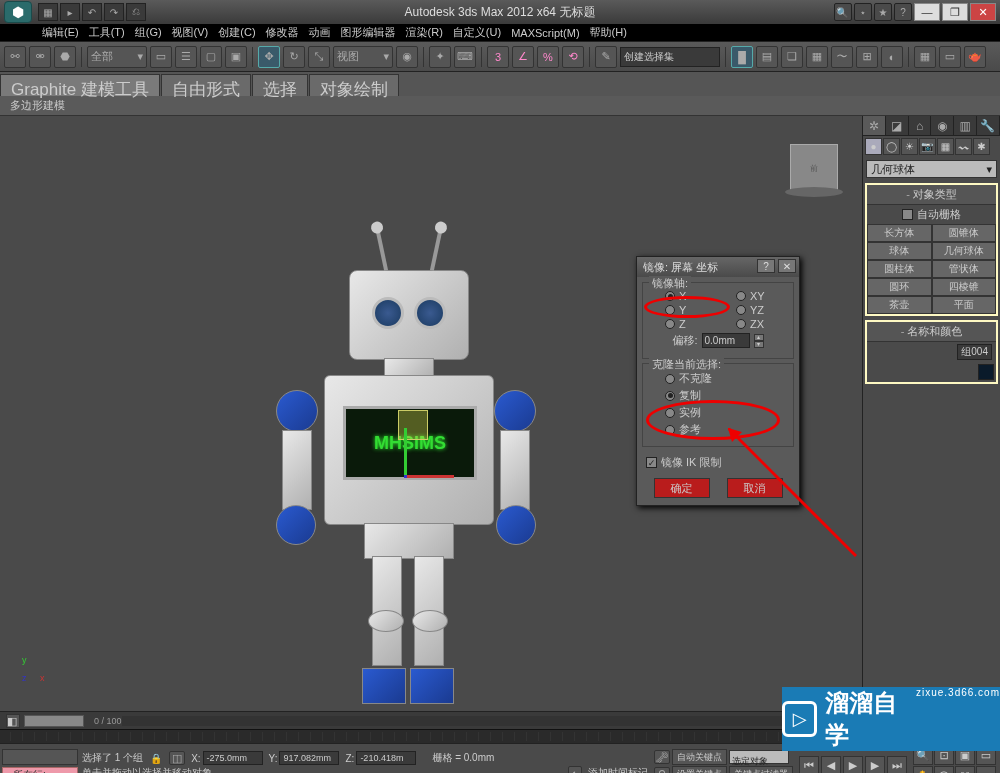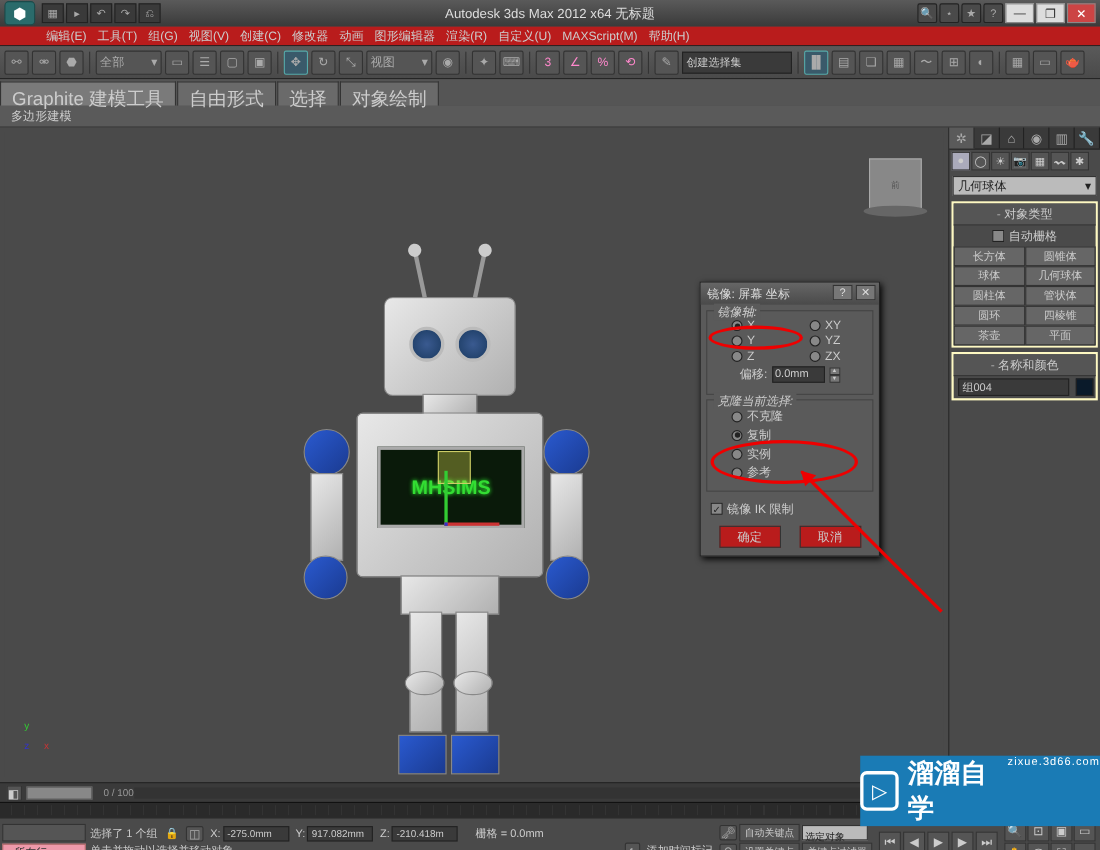--- a/index.html
+++ b/index.html
@@ -11,21 +11,21 @@
 .title-tools { display:flex; gap:2px; margin-left:6px;}
 .title-tools span{width:20px;height:18px;background:#3a3a3a;border:1px solid #222;display:flex;align-items:center;justify-content:center;color:#aaa;font-size:10px;}
 .title-text { position:absolute; left:50%; transform:translateX(-50%); color:#ddd; font-size:12px;}
 .title-right { position:absolute; right:4px; display:flex; gap:2px; align-items:center;}
 .search-box { width:200px; height:18px; background:#fff; border:1px solid #999; color:#888; font-size:11px; padding:0 4px; font-style:italic;}
 .title-right .tbtn{width:18px;height:18px;background:#4a4a4a;border:1px solid #222;display:flex;align-items:center;justify-content:center;font-size:10px;}
 .win-btn{width:26px;height:18px;background:#ddd;color:#333;display:flex;align-items:center;justify-content:center;border:1px solid #888;}
 .win-close{background:#c44;color:#fff;}
 
 
-.menubar { height:18px; background:#b91c1c; display:flex; align-items:center; padding-left:40px; gap:6px; border-bottom:1px solid #222;}
+.menubar { height:18px; background:#000000; display:flex; align-items:center; padding-left:40px; gap:6px; border-bottom:1px solid #222;}
 .menubar span{color:#ccc; font-size:11px; padding:0 2px;}
 
 
 .toolbar { height:30px; background:linear-gradient(#5a5a5a,#4a4a4a); display:flex; align-items:center; padding:0 4px; gap:3px; border-bottom:1px solid #222;}
 .tbtn{width:22px;height:22px;background:#555;border:1px solid #333;display:flex;align-items:center;justify-content:center;color:#aaa;font-size:11px;border-radius:2px;}
 .tbtn.active{background:#3a5a6a;border-color:#5aa;}
 .tbtn-drop{width:60px;display:flex;justify-content:space-between;padding:0 3px;}
 .sep{width:1px;height:20px;background:#333;margin:0 2px;}
 .tbtn.pink{color:#f8c;}
 .selset-drop{width:100px;height:20px;background:#3a3a3a;border:1px solid #222;color:#ccc;font-size:10px;padding:0 3px;display:flex;align-items:center;}
@@ -83,21 +83,21 @@
 .mini-axes .x{color:#c33;left:18px;}
 .mini-axes .z{color:#33c;}
 
 
 .dialog{position:absolute;left:636px;top:256px;width:164px;background:#5a5a5a;border:1px solid #222;box-shadow:2px 2px 6px #000;z-index:40;font-size:11px;}
 .dlg-title{height:20px;background:linear-gradient(#666,#4a4a4a);display:flex;align-items:center;padding:0 6px;color:#ddd;position:relative;}
 .dlg-close,.dlg-help{position:absolute;right:3px;top:2px;width:18px;height:14px;background:#777;border:1px solid #333;display:flex;align-items:center;justify-content:center;font-size:10px;}
 .dlg-help{right:24px;}
 .dlg-body{padding:5px;}
 .fieldset{border:1px solid #444;padding:6px 4px 8px;margin-bottom:4px;position:relative;}
-.fs-label{position:absolute;top:-7px;left:6px;background:#5a5a5a;padding:0 3px;color:#ccc;font-style:italic;}
+.fs-label{position:absolute;top:-7px;left:6px;background:#5a5a5a;padding:0 3px;color:#ccc;}
 .radio-row{display:flex;align-items:center;gap:4px;padding:1px 18px;color:#ccc;}
 .radio-row .rad{width:10px;height:10px;border:1px solid #222;border-radius:50%;background:#888;display:inline-flex;align-items:center;justify-content:center;}
 .radio-row .rad.on::after{content:"";width:5px;height:5px;background:#222;border-radius:50%;}
 .axis-grid{display:flex;}
 .axis-col{flex:1;}
 .offset-row{display:flex;align-items:center;gap:4px;padding:2px 4px;justify-content:center;}
 .spinner{width:48px;height:15px;background:#3a3a3a;border:1px solid #222;color:#ccc;font-size:10px;padding:0 2px;display:flex;align-items:center;}
 .spin-btns{display:flex;flex-direction:column;}
 .spin-btns span{width:10px;height:7px;background:#777;border:1px solid #333;font-size:6px;line-height:5px;text-align:center;}
 .chk-row{display:flex;align-items:center;gap:4px;padding:4px;}
@@ -121,21 +121,21 @@
 .subtabs span.on{background:#aab;}
 .panel-drop{margin:3px;height:18px;background:#bbb;color:#222;font-size:11px;display:flex;align-items:center;padding:0 4px;border:1px solid #333;}
 .rollout{margin:2px;border:2px solid #fef9c3;}
 .roll-head{background:#555;text-align:center;padding:2px;border-bottom:1px solid #333;font-size:11px;}
 .roll-head.minus::before{content:"- ";color:#aaa;}
 .autoGrid-row{display:flex;align-items:center;gap:4px;justify-content:center;padding:2px;}
 .prim-grid{display:flex;flex-wrap:wrap;}
 .prim-btn{width:50%;height:18px;background:#666;border:1px solid #333;display:flex;align-items:center;justify-content:center;font-size:10px;}
 .name-input{margin:2px 4px;height:16px;background:#3a3a3a;border:1px solid #222;color:#ccc;padding:0 3px;font-size:10px;display:flex;align-items:center;}
 .swatch{width:16px;height:16px;background:#0a1a2a;border:1px solid #222;margin:2px;}
-.name-row{display:flex;align-items:flex-end;}
+.name-row{display:flex;align-items:flex-end;flex-direction:column;}
 
 
 .timeline{height:18px;background:#3a3a3a;display:flex;align-items:center;padding:0 6px;border-top:1px solid #222;}
 .time-slider{flex:0 0 60px;height:12px;background:#888;border:1px solid #555;margin-right:6px;position:relative;}
 .time-track{flex:1;height:10px;background:#333;}
 .time-label{font-size:9px;color:#999;margin-left:4px;}
 
 .trackbar{height:14px;background:#2a2a2a;border-top:1px solid #111;position:relative;}
 .trackbar::before{content:"";position:absolute;left:10px;right:210px;top:2px;bottom:2px;background:repeating-linear-gradient(90deg,#333 0,#333 1px,transparent 1px,transparent 12px);}
 

